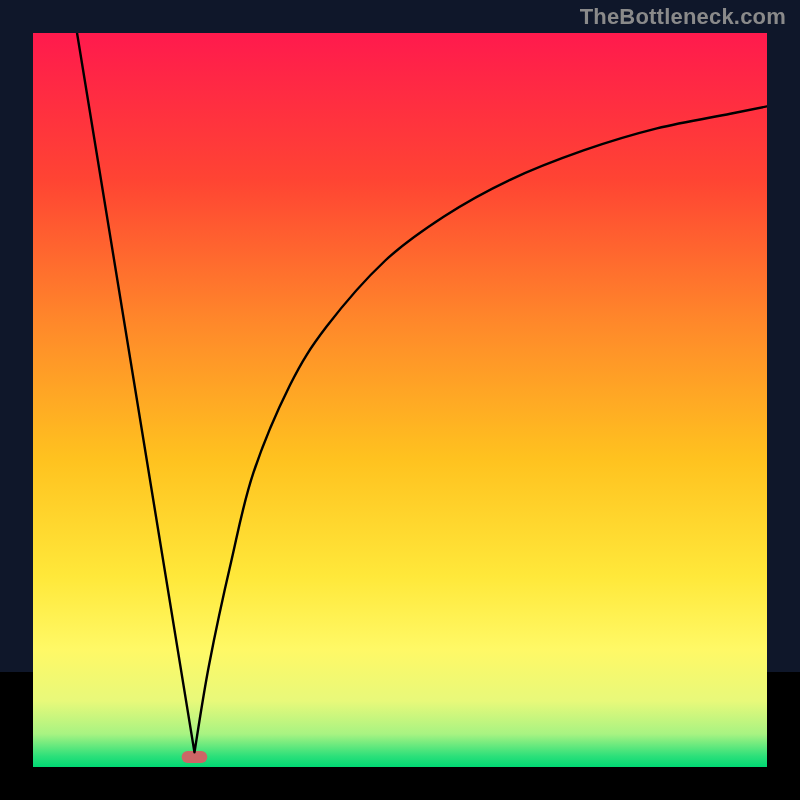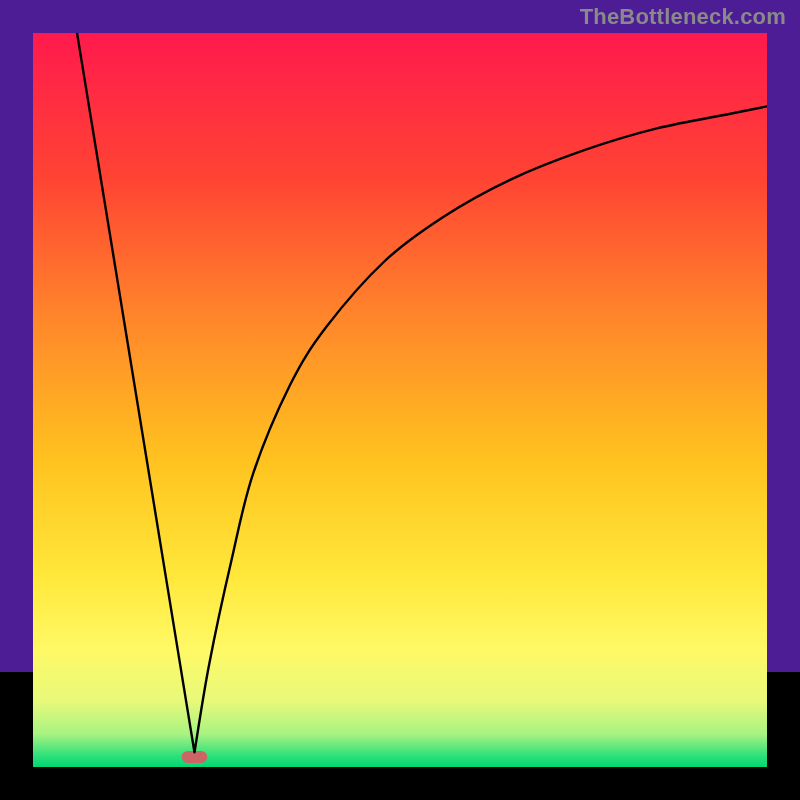--- a/index.html
+++ b/index.html
@@ -6,21 +6,21 @@
     margin: 0;
     padding: 0;
     width: 800px;
     height: 800px;
     background: #000;
     overflow: hidden;
   }
   .outer {
     width: 800px;
     height: 672px;
-    background: #4c1d95;
+    background: #0f172a;
     position: relative;
   }
   .attribution {
     position: absolute;
     top: 4px;
     right: 14px;
     font-family: Arial, Helvetica, sans-serif;
     font-weight: bold;
     font-size: 22px;
     color: #8a8a8a;

